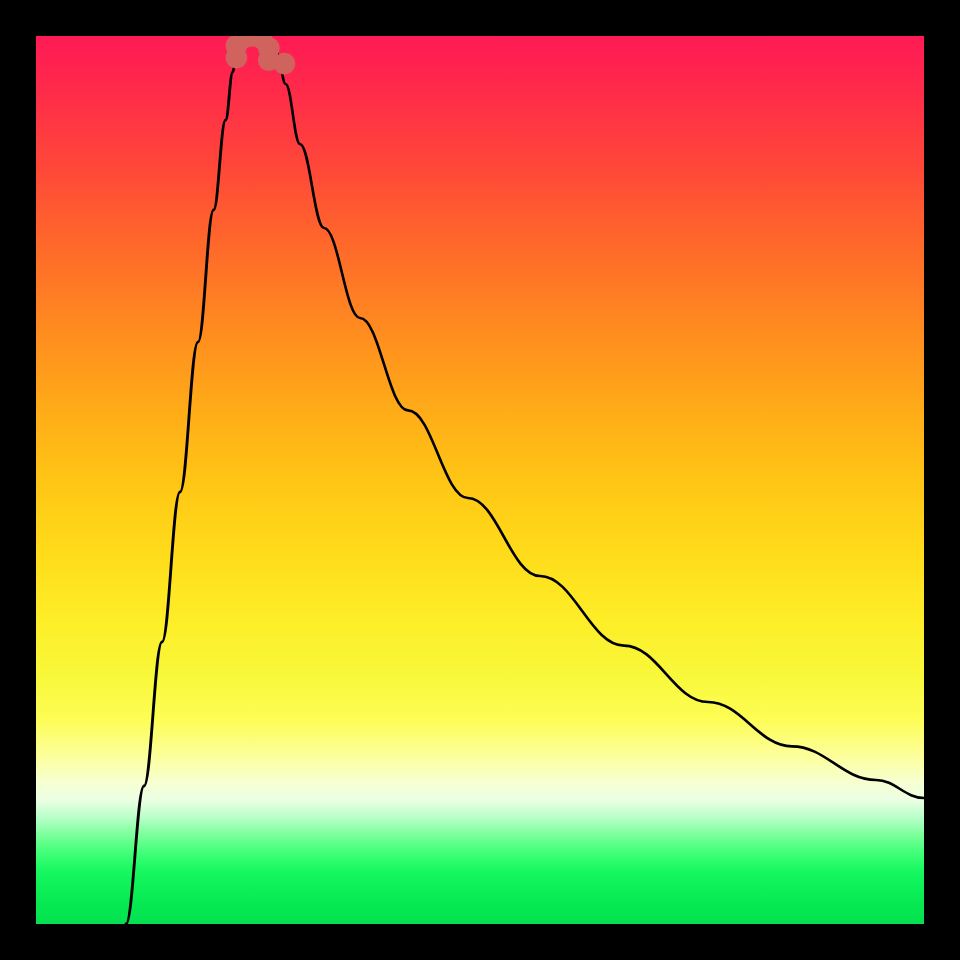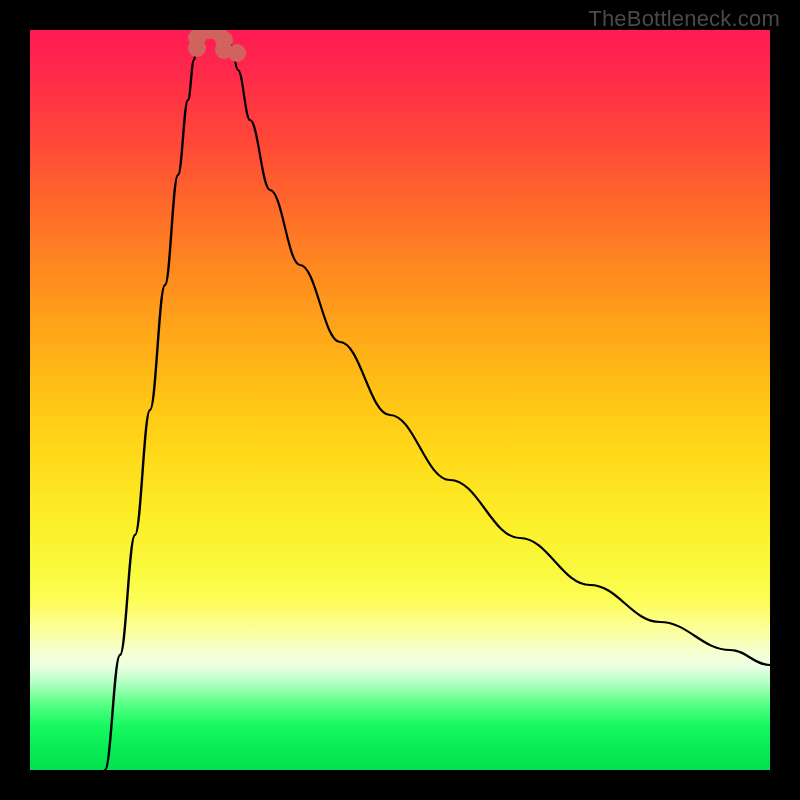--- a/index.html
+++ b/index.html
@@ -68,21 +68,20 @@
     font-size: 22px;
     color: #4a4a4a;
     letter-spacing: 0.2px;
     user-select: none;
   }
 </style>
 </head>
 <body>
 
 <div class="frame">
-  <div class="brand">TheBottleneck.com</div>
   <div class="plot-area">
     <div class="gradient"></div>
     <svg class="curves" viewBox="0 0 740 740" preserveAspectRatio="none">
       <path d="M 75 740 C 81 740, 84 625, 90 625 C 96 625, 99 505, 105 505 C 111 505, 114 380, 120 380 C 126 380, 129 255, 135 255 C 140.2 255, 142.8 145, 148 145 C 152 145, 154 70, 158 70 C 160.4 70, 161.6 30, 164 30 C 165.2 30, 165.8 15, 167 15" fill="none" stroke="#000" stroke-width="2.4" stroke-linecap="round" id="left-path"></path>
       <path d="M 201 15 C 203.8 15, 205.2 40, 208 40 C 212.8 40, 215.2 90, 220 90 C 228 90, 232 160, 240 160 C 252 160, 258 235, 270 235 C 286 235, 294 312, 310 312 C 330 312, 340 385, 360 385 C 384 385, 396 450, 420 450 C 448 450, 462 508, 490 508 C 518 508, 532 555, 560 555 C 588 555, 602 592, 630 592 C 658 592, 672 620, 700 620 C 716 620, 724 635, 740 635" fill="none" stroke="#000" stroke-width="2.2" stroke-linecap="round" id="right-path"></path>
       <g id="markers">
           <circle cx="167" cy="18" r="9" fill="#d1635e"></circle>
           <circle cx="167" cy="8" r="9" fill="#d1635e"></circle>
           <circle cx="172" cy="2" r="9" fill="#d1635e"></circle>
           <circle cx="180" cy="0" r="9" fill="#d1635e"></circle>

